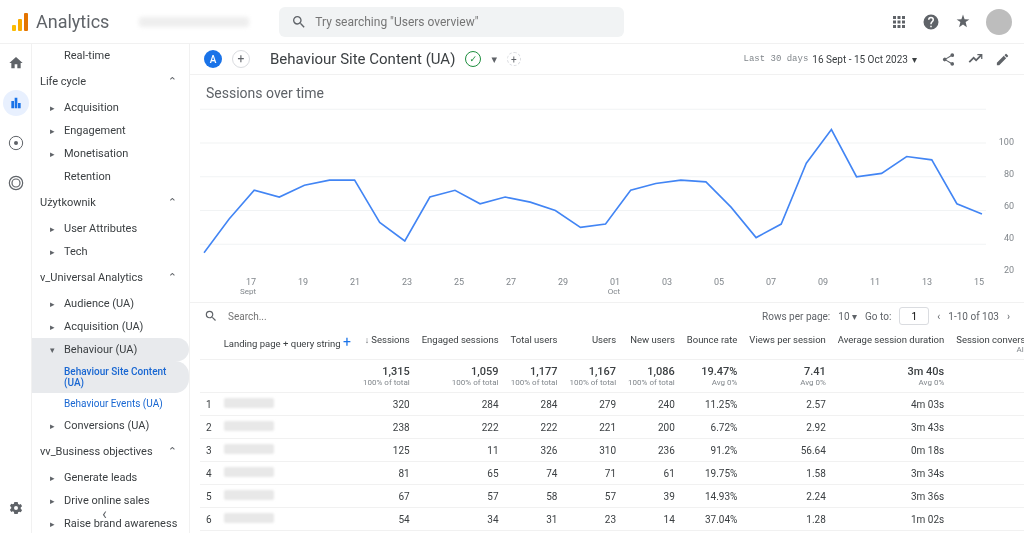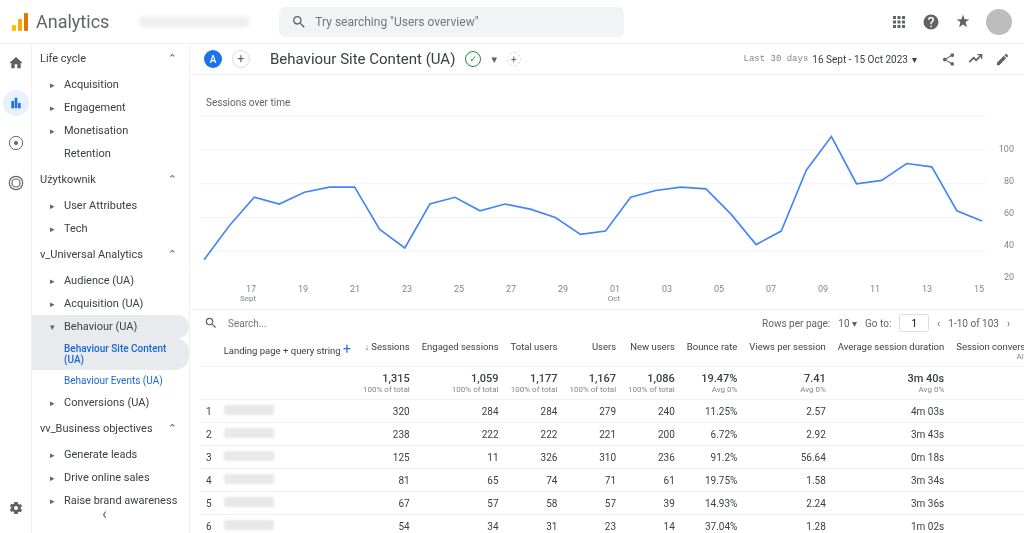--- a/index.html
+++ b/index.html
@@ -45,21 +45,21 @@
   .report-title{font-size:15px;color:#3c4043;margin-left:10px;}
   .verify{width:16px;height:16px;border-radius:50%;border:1.5px solid #1e8e3e;display:flex;align-items:center;justify-content:center;}
   .verify::after{content:"✓";color:#1e8e3e;font-size:9px;}
   .headspacer{flex:1;}
   .date-range{font-size:10px;color:#3c4043;display:flex;align-items:center;gap:4px;}
   .date-range .lbl{color:#80868b;font-size:9px;font-family:Liberation Mono, monospace;}
   .head-icons{display:flex;gap:12px;margin-left:14px;}
   .head-icons svg{width:15px;height:15px;fill:#5f6368;cursor:pointer;}
   
   .card{margin:6px 10px;border:0;}
-  .card-title{font-size:10px;color:#5f6368;padding:4px 6px;margin-top:12px;}
+  .card-title{font-size:14px;color:#5f6368;padding:4px 6px;}
   .chart-wrap{position:relative;height:190px;display:flex;}
   .chart{flex:1;position:relative;}
   .yaxis{width:28px;display:flex;flex-direction:column;justify-content:space-between;padding:2px 0 20px;font-size:9px;color:#80868b;text-align:right;margin-top:30px;}
   svg.plot{width:100%;height:100%;}
   .xaxis{display:flex;justify-content:space-between;font-size:9px;color:#80868b;padding:0 30px 0 4px;margin-top:-18px;}
   .xaxis span{flex:1;text-align:right;position:relative;}
   .xaxis .sub{display:block;font-size:8px;}
   
   .tcontrols{display:flex;align-items:center;padding:4px 14px;gap:10px;font-size:10px;color:#5f6368;border-top:1px solid #f1f1f1;}
   .tcontrols svg{width:14px;height:14px;fill:#5f6368;}
@@ -139,20 +139,24 @@
         </svg>
       </div>
     <div class="ritem bottom">
         <svg viewBox="0 0 24 24">
           <path d="M19.14 12.94a7.49 7.49 0 000-1.88l2.03-1.58-2-3.46-2.39.96a7.52 7.52 0 00-1.63-.94L14.5 3h-5l-.65 2.54c-.58.24-1.13.55-1.63.94l-2.39-.96-2 3.46 2.03 1.58a7.49 7.49 0 000 1.88L2.83 14.5l2 3.46 2.39-.96c.5.39 1.05.7 1.63.94L9.5 21h5l.65-2.54c.58-.24 1.13-.55 1.63-.94l2.39.96 2-3.46-2.03-1.58zM12 15a3 3 0 110-6 3 3 0 010 6z"></path>
         </svg>
       </div>
   </div>
 
   <div class="sidebar">
+    <div class="item">
+        <span class="caret"></span>
+        <span>Real-time</span>
+      </div>
 
     <div class="group-head">
         <span>Life cycle</span>
         <span class="chev">⌃</span>
       </div>
     <div class="item">
         <span class="caret">▸</span>
         <span>Acquisition</span>
       </div>
     <div class="item">

